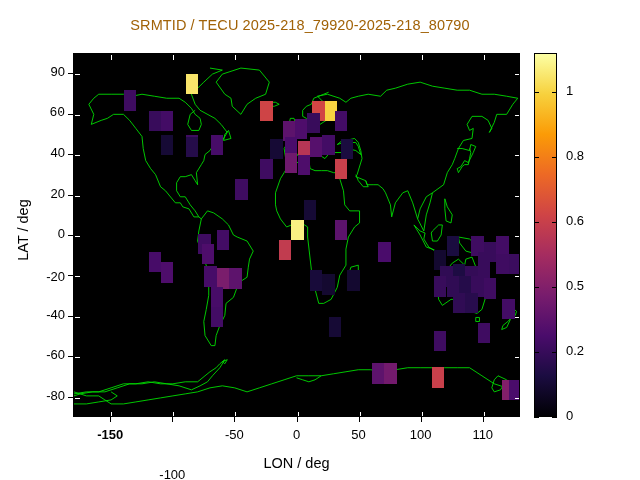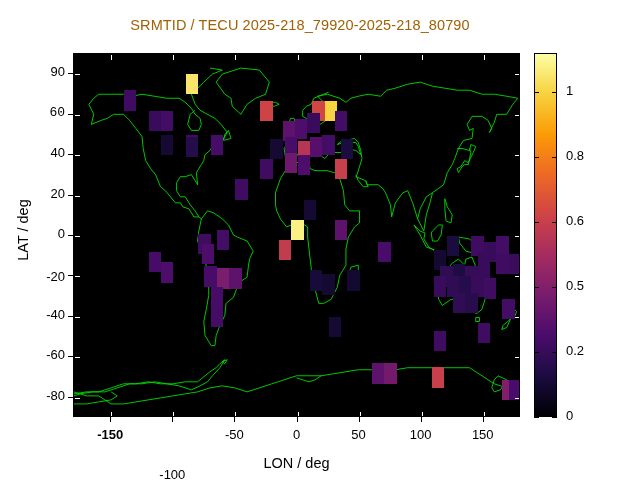--- a/index.html
+++ b/index.html
@@ -249,21 +249,21 @@
     <div class="xlab" style="left: 172.333px; top: 427px; margin-top: 40px;">-100</div>
     <div class="tick xtick" style="left: 234.417px; top: 417px;"></div>
     <div class="xlab" style="left: 234.417px; top: 427px;">-50</div>
     <div class="tick xtick" style="left: 296.5px; top: 417px;"></div>
     <div class="xlab" style="left: 296.5px; top: 427px;">0</div>
     <div class="tick xtick" style="left: 358.583px; top: 417px;"></div>
     <div class="xlab" style="left: 358.583px; top: 427px;">50</div>
     <div class="tick xtick" style="left: 420.667px; top: 417px;"></div>
     <div class="xlab" style="left: 420.667px; top: 427px;">100</div>
     <div class="tick xtick" style="left: 482.75px; top: 417px;"></div>
-    <div class="xlab" style="left: 482.75px; top: 427px;">150</div>
+    <div class="xlab" style="left: 482.75px; top: 427px;">110</div>
     <div class="tick ytick" style="left: 68px; top: 73.2222px;"></div>
     <div class="ylab" style="left: 15px; top: 73.2222px;">90</div>
     <div class="tick ytick" style="left: 68px; top: 113.667px;"></div>
     <div class="ylab" style="left: 15px; top: 113.667px; font-family: Liberation Mono, monospace;">60</div>
     <div class="tick ytick" style="left: 68px; top: 154.111px;"></div>
     <div class="ylab" style="left: 15px; top: 154.111px;">40</div>
     <div class="tick ytick" style="left: 68px; top: 194.556px;"></div>
     <div class="ylab" style="left: 15px; top: 194.556px;">20</div>
     <div class="tick ytick" style="left: 68px; top: 235px;"></div>
     <div class="ylab" style="left: 15px; top: 235px;">0</div>

